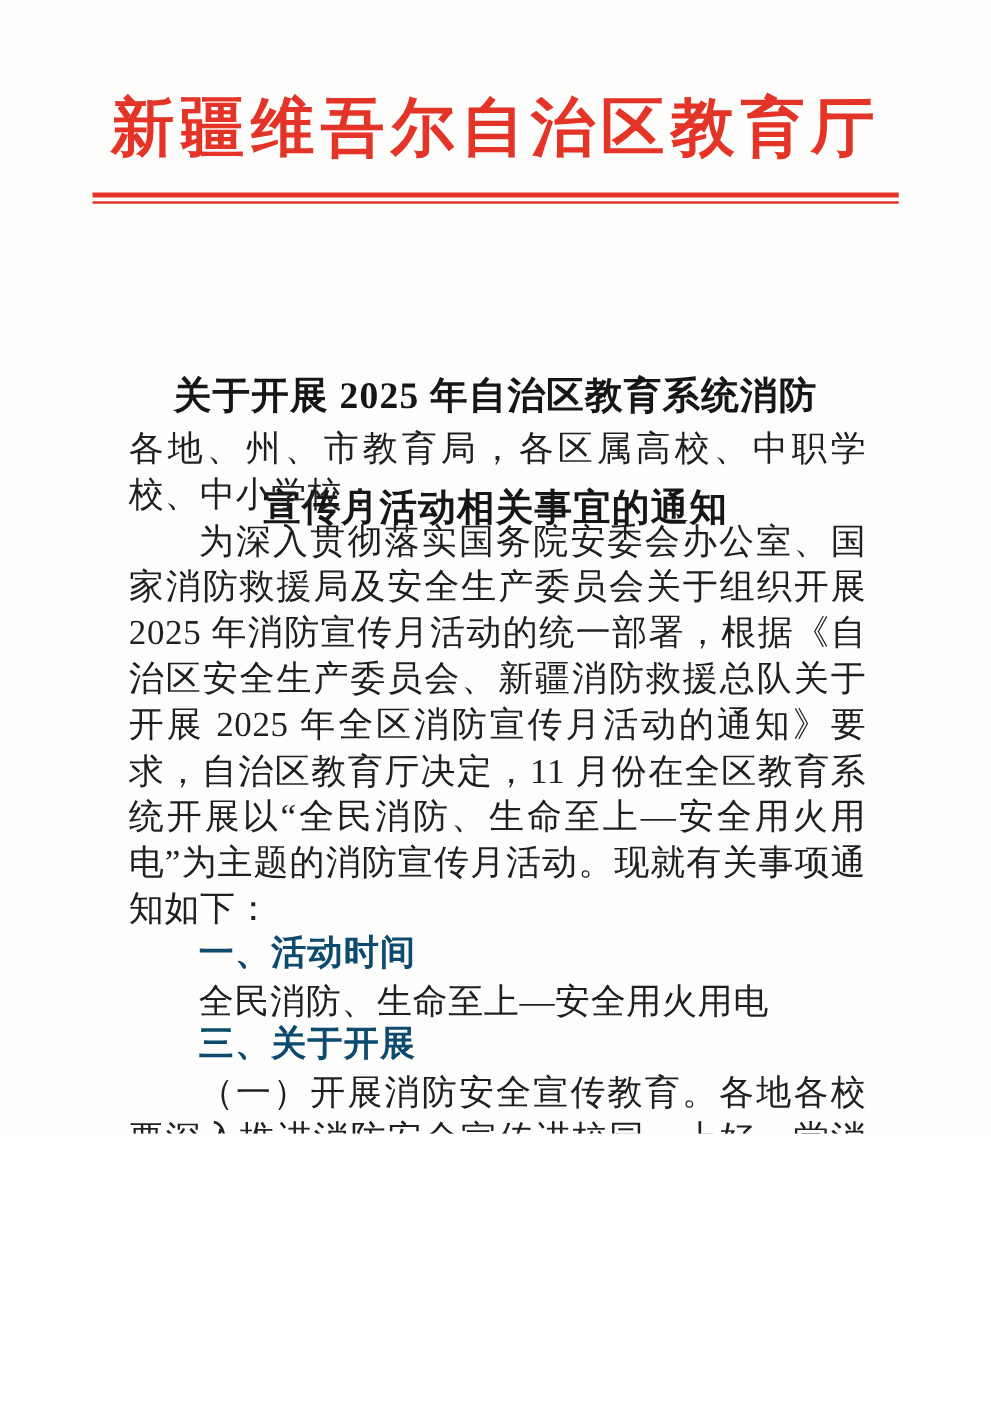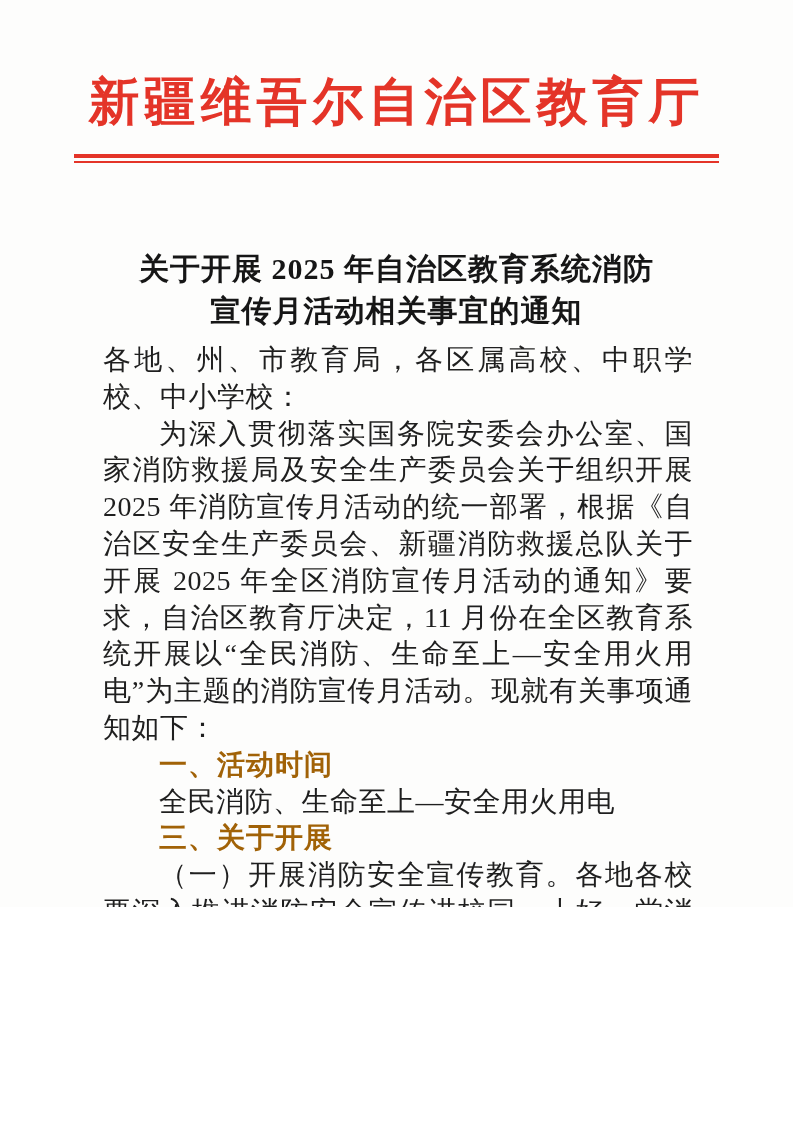--- a/index.html
+++ b/index.html
@@ -46,21 +46,21 @@
     left: 0;
     right: 0;
     margin: 0;
     text-align: center;
     font-size: 30px;
     line-height: 42px;
     font-weight: bold;
     letter-spacing: 1px;
     color: var(--title-ink);
   }
-  .doc-title span { display: block; }
+  .doc-title span { display: block; margin-top: 48px; }
 
   
   .doc-body {
     position: absolute;
     top: 342px;
     left: 103px;
     width: 590px;
     font-size: 28px;
     line-height: 36.8px;
     letter-spacing: 0.5px;
@@ -68,22 +68,22 @@
     color: var(--body-ink);
   }
   .doc-body p { margin: 0; }
   .salutation { text-indent: 0; }
   .para { text-indent: 2em; }
   .plain { text-indent: 2em; }
   .heading {
     text-indent: 2em;
     font-weight: bold;
     letter-spacing: 1px;
-    font-family: Liberation Sans, sans-serif;
-    color: #a16207;
+    font-family: Liberation Mono, monospace;
+    color: #0c4a6e;
   }
 </style>
 </head>
 <body>
 
 <div class="page">
 
   <header>
     <div class="agency">新疆维吾尔自治区教育厅</div>
     <div class="rule rule-top">

